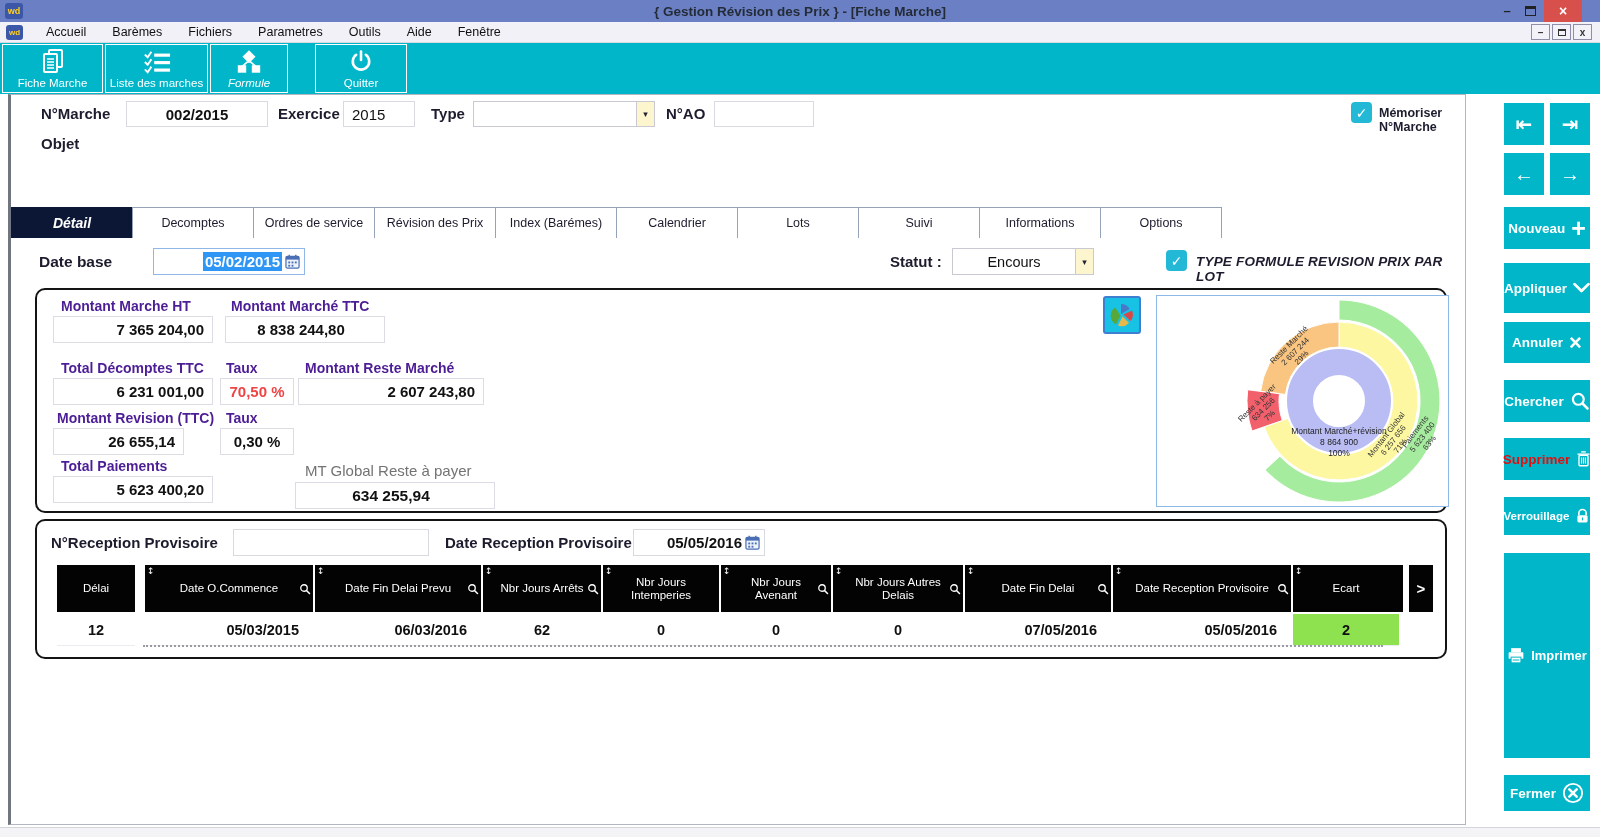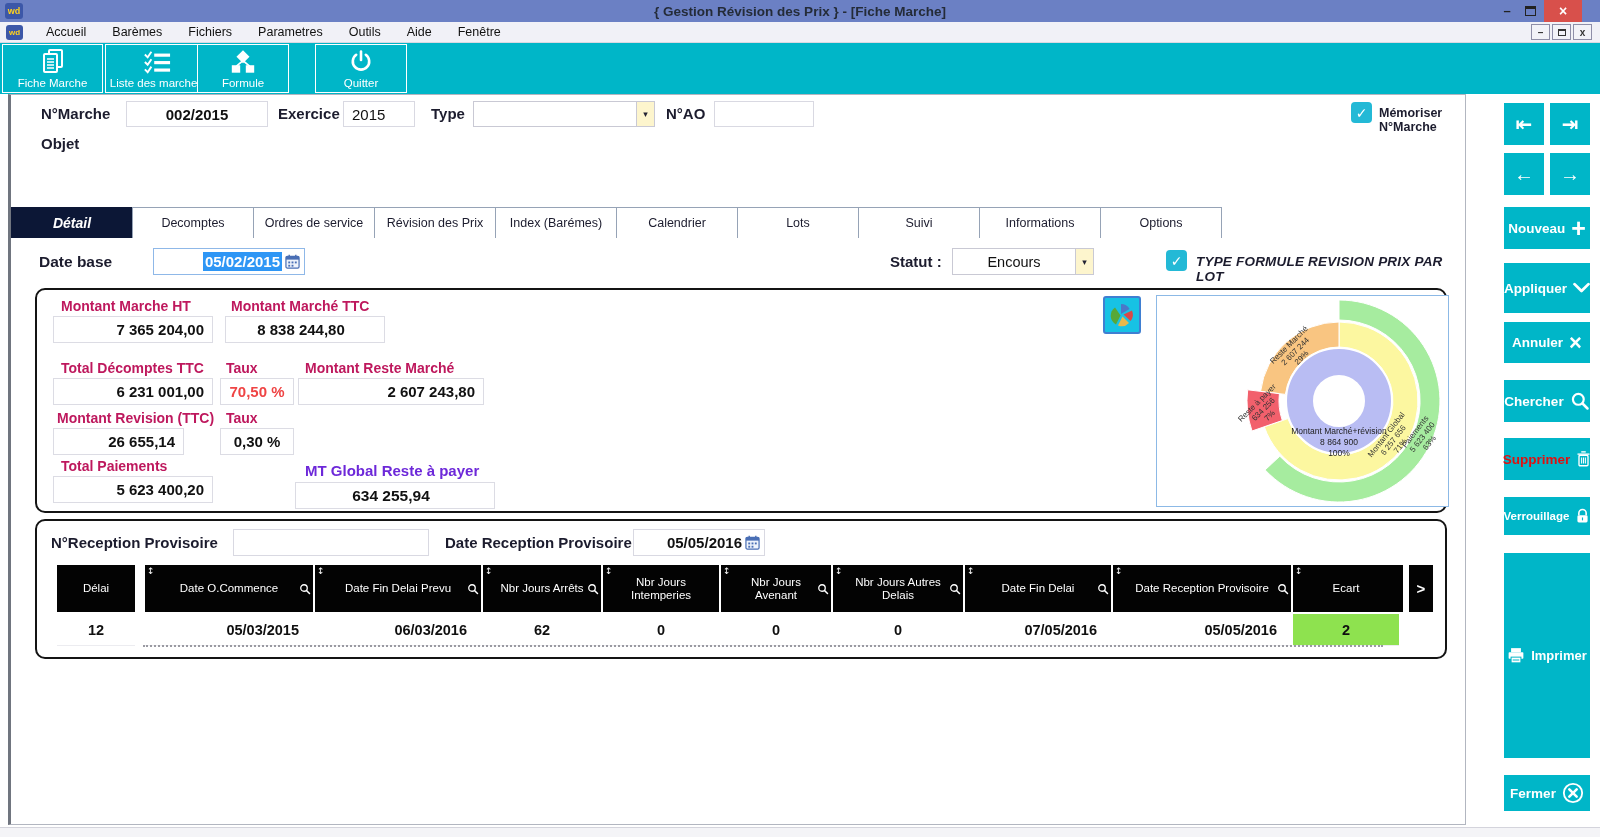--- a/index.html
+++ b/index.html
@@ -26,21 +26,21 @@
 
   
   .toolbar{position:absolute;left:0;top:43px;width:1600px;height:51px;background:#00b6c8;}
   .tool-btn{position:absolute;top:1px;height:49px;background:#00b6c8;border:1px solid #fff;display:flex;flex-direction:column;align-items:center;justify-content:flex-end;padding-bottom:2px;}
   .tool-btn .ticon{flex:1;display:flex;align-items:center;justify-content:center;}
   .tool-btn .tlabel{color:#fff;font-size:11.5px;line-height:13px;}
 
   
   .content{position:absolute;left:8px;top:94px;width:1458px;height:731px;background:#fff;border:1px solid #b2b6c0;border-left:3px solid #70757f;overflow:hidden;}
   .lbl{position:absolute;font-size:15px;font-weight:700;color:#1c1c2e;}
-  .lbl2{position:absolute;font-size:14px;font-weight:600;color:#be185d;}
+  .lbl2{position:absolute;font-size:14px;font-weight:600;color:#4c1d95;}
   .field{position:absolute;background:#fff;border:1px solid #d9d9e2;font-size:15px;color:#111;display:flex;align-items:center;}
   .field.center{justify-content:center;font-weight:700;}
   .combo{position:absolute;background:#fff;border:1px solid #c9c9d4;display:flex;align-items:center;}
   .combo .cval{flex:1;text-align:center;font-size:14.5px;color:#111;}
   .combo .carrow{width:18px;height:100%;background:#fdf5cd;border-left:1px solid #c9c9d4;display:flex;align-items:center;justify-content:center;font-size:9px;color:#223;}
   .checkbox{position:absolute;width:21px;height:21px;background:#23b9d6;border-radius:4px;color:#fff;display:flex;align-items:center;justify-content:center;font-size:14px;font-weight:700;}
   .textarea{position:absolute;background:#fff;border:1px solid #d9d9e2;font-size:14.5px;color:#1c1c1c;padding:5px 10px;line-height:19px;}
 
   
   .tabstrip{position:absolute;left:0;top:112px;height:31px;display:flex;border-bottom:2px solid #14203f;}
@@ -138,21 +138,21 @@
             <polyline points="2,5 5,8 9,2" fill="none" stroke="#fff" stroke-width="2"></polyline>
             <rect x="12" y="4" width="17" height="3.4" fill="#fff"></rect>
             <polyline points="2,13 5,16 9,10" fill="none" stroke="#fff" stroke-width="2"></polyline>
             <rect x="12" y="12" width="17" height="3.4" fill="#fff"></rect>
             <polyline points="2,21 5,24 9,18" fill="none" stroke="#fff" stroke-width="2"></polyline>
             <rect x="12" y="20" width="17" height="3.4" fill="#fff"></rect>
           </svg>
       </span>
       <span class="tlabel">Liste des marches</span>
     </div>
-    <div class="tool-btn" style="left:197px;width:92px;">
+    <div class="tool-btn" style="left:210px;width:78px;font-style:italic;">
       <span class="ticon">
         <svg width="28" height="25" viewBox="0 0 30 26">
             <line x1="15" y1="12" x2="8" y2="18" stroke="#fff" stroke-width="1.8"></line>
             <line x1="15" y1="12" x2="22" y2="18" stroke="#fff" stroke-width="1.8"></line>
             <path d="M15 1 L22 8 L15 15 L8 8 Z" fill="#fff"></path>
             <rect x="3" y="17" width="9" height="8" fill="#fff"></rect>
             <rect x="18" y="17" width="9" height="8" fill="#fff"></rect>
           </svg>
       </span>
       <span class="tlabel">Formule</span>
@@ -287,21 +287,21 @@
         </div>
       <span class="lbl2" style="left:189px;top:120px;">Taux</span>
       <div class="moneyval centered" style="left:183px;top:138px;width:74px;height:27px;">
           <span>0,30 %</span>
         </div>
 
       <span class="lbl2" style="left:24px;top:168px;">Total Paiements</span>
       <div class="moneyval" style="left:16px;top:186px;width:160px;height:27px;">
           <span>5 623 400,20</span>
         </div>
-      <span class="lbl2" style="left:268px;top:172px;font-weight:700;color:#6d28d9;font-size:15px;">MT Global Reste à payer</span>
+      <span class="lbl2" style="left:268px;top:172px;font-weight:400;color:#737373;font-size:15px;">MT Global Reste à payer</span>
       <div class="moneyval boldv" style="left:258px;top:192px;width:200px;height:27px;justify-content:center;">
           <span>634 255,94</span>
         </div>
 
       <div class="chart-btn" style="left:1066px;top:6px;width:38px;height:38px;">
         <span style="display:flex;">
           <svg width="26" height="26" viewBox="0 0 26 26">
               <path d="M12 12 L12 2 A10 10 0 0 1 20.6 7 Z" fill="#4a78c8"></path>
               <path d="M14.5 12.5 L23 8.5 A10 10 0 0 1 21.5 19 Z" fill="#d84848"></path>
               <path d="M13.5 14.5 L20 21 A10 10 0 0 1 9 23.5 Z" fill="#e8b84a"></path>

